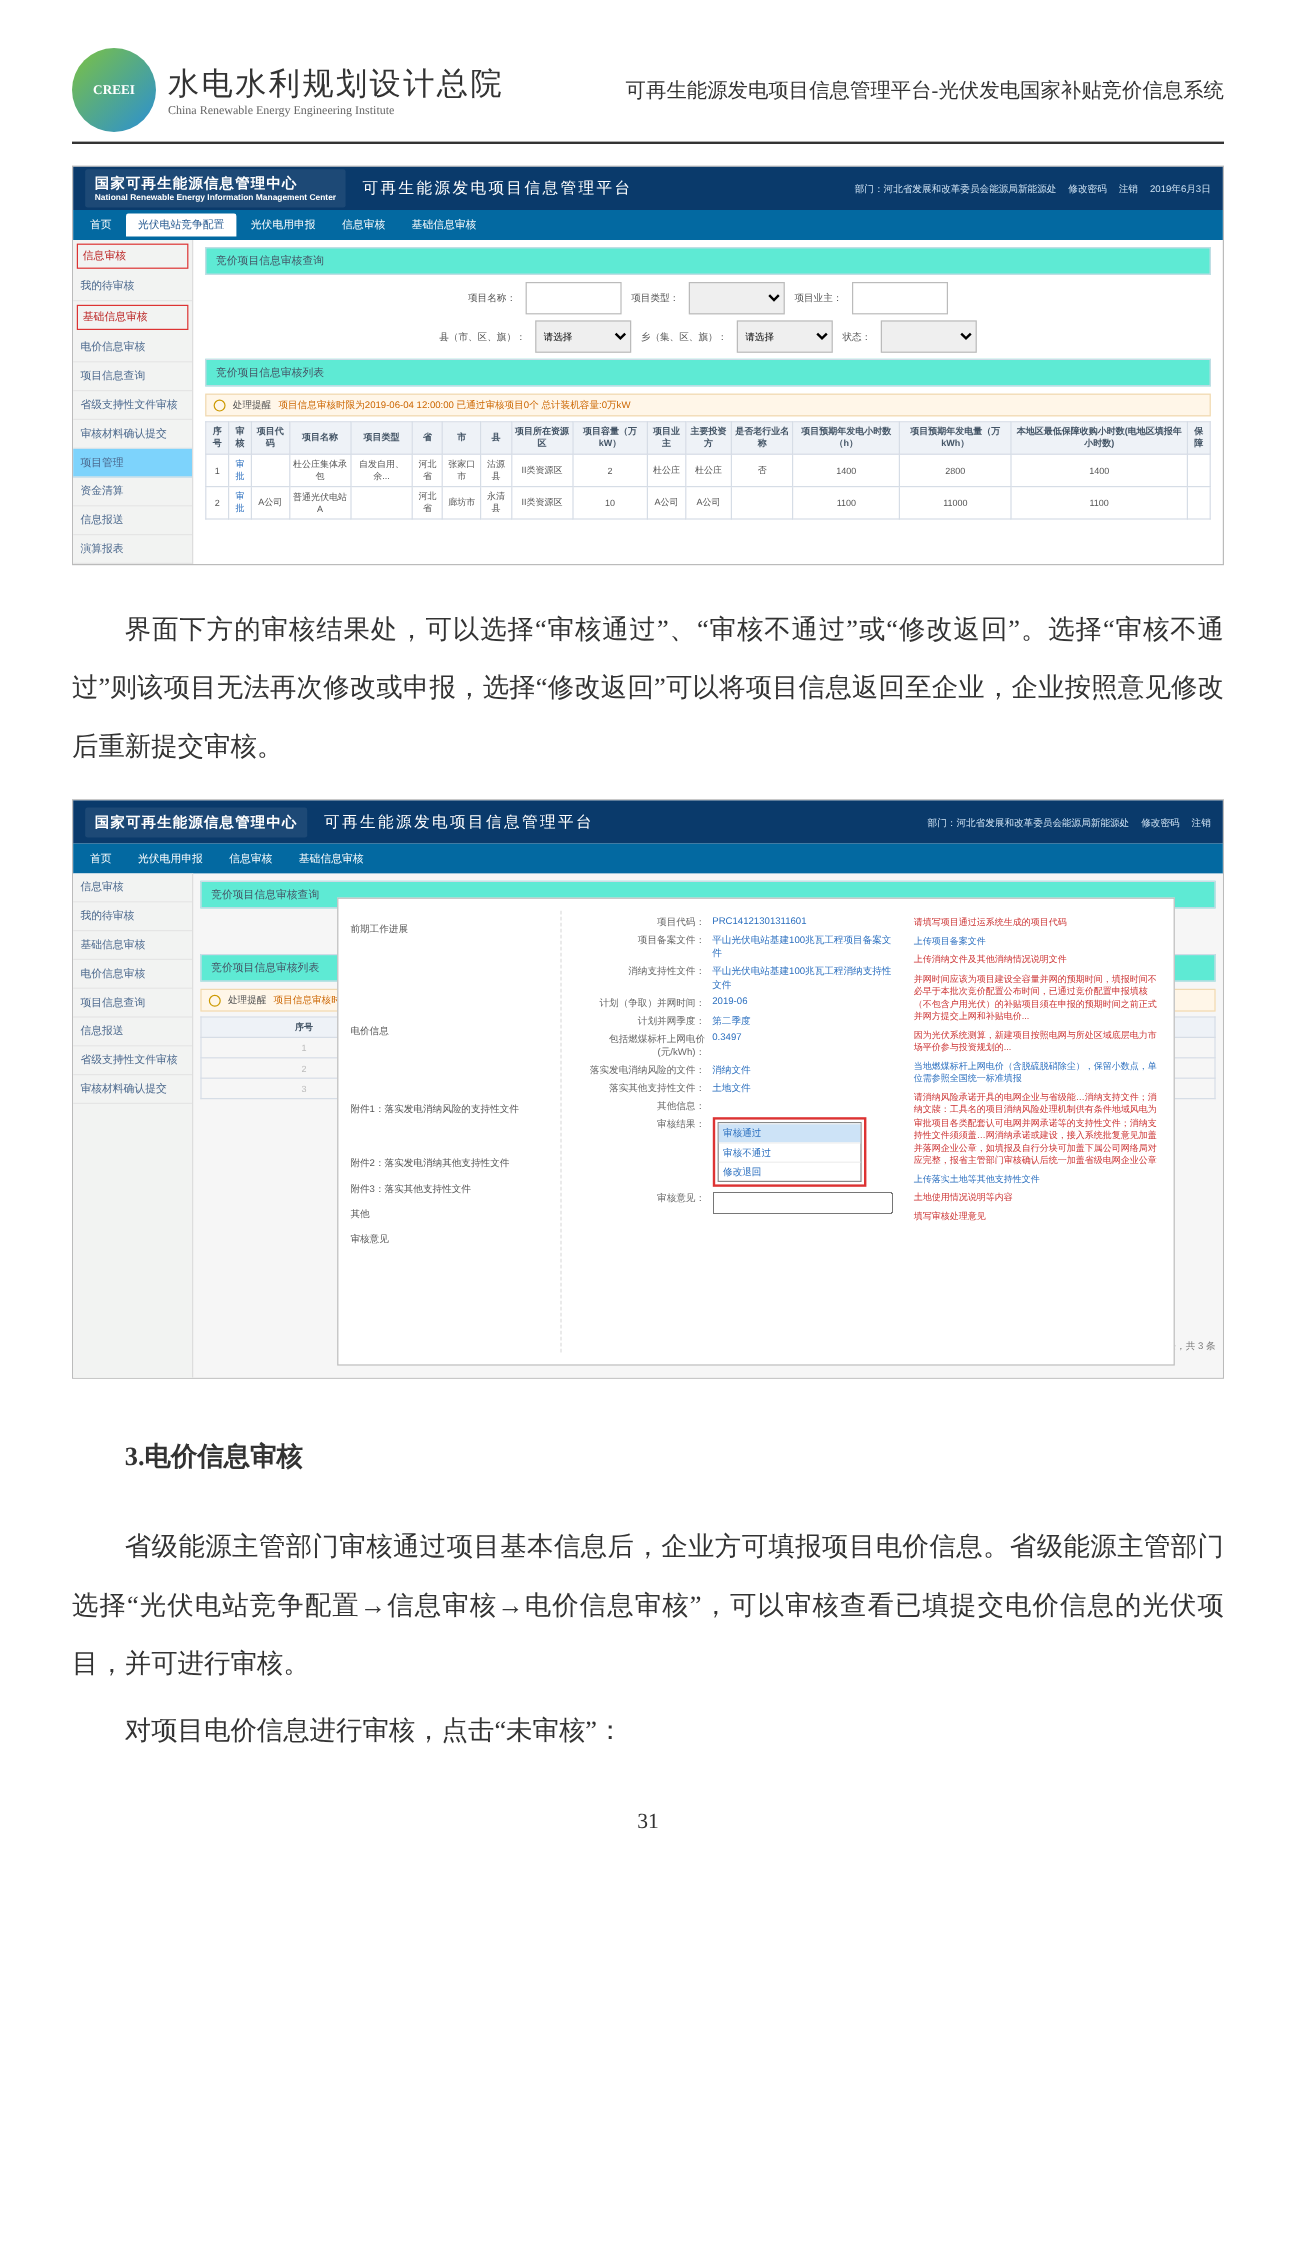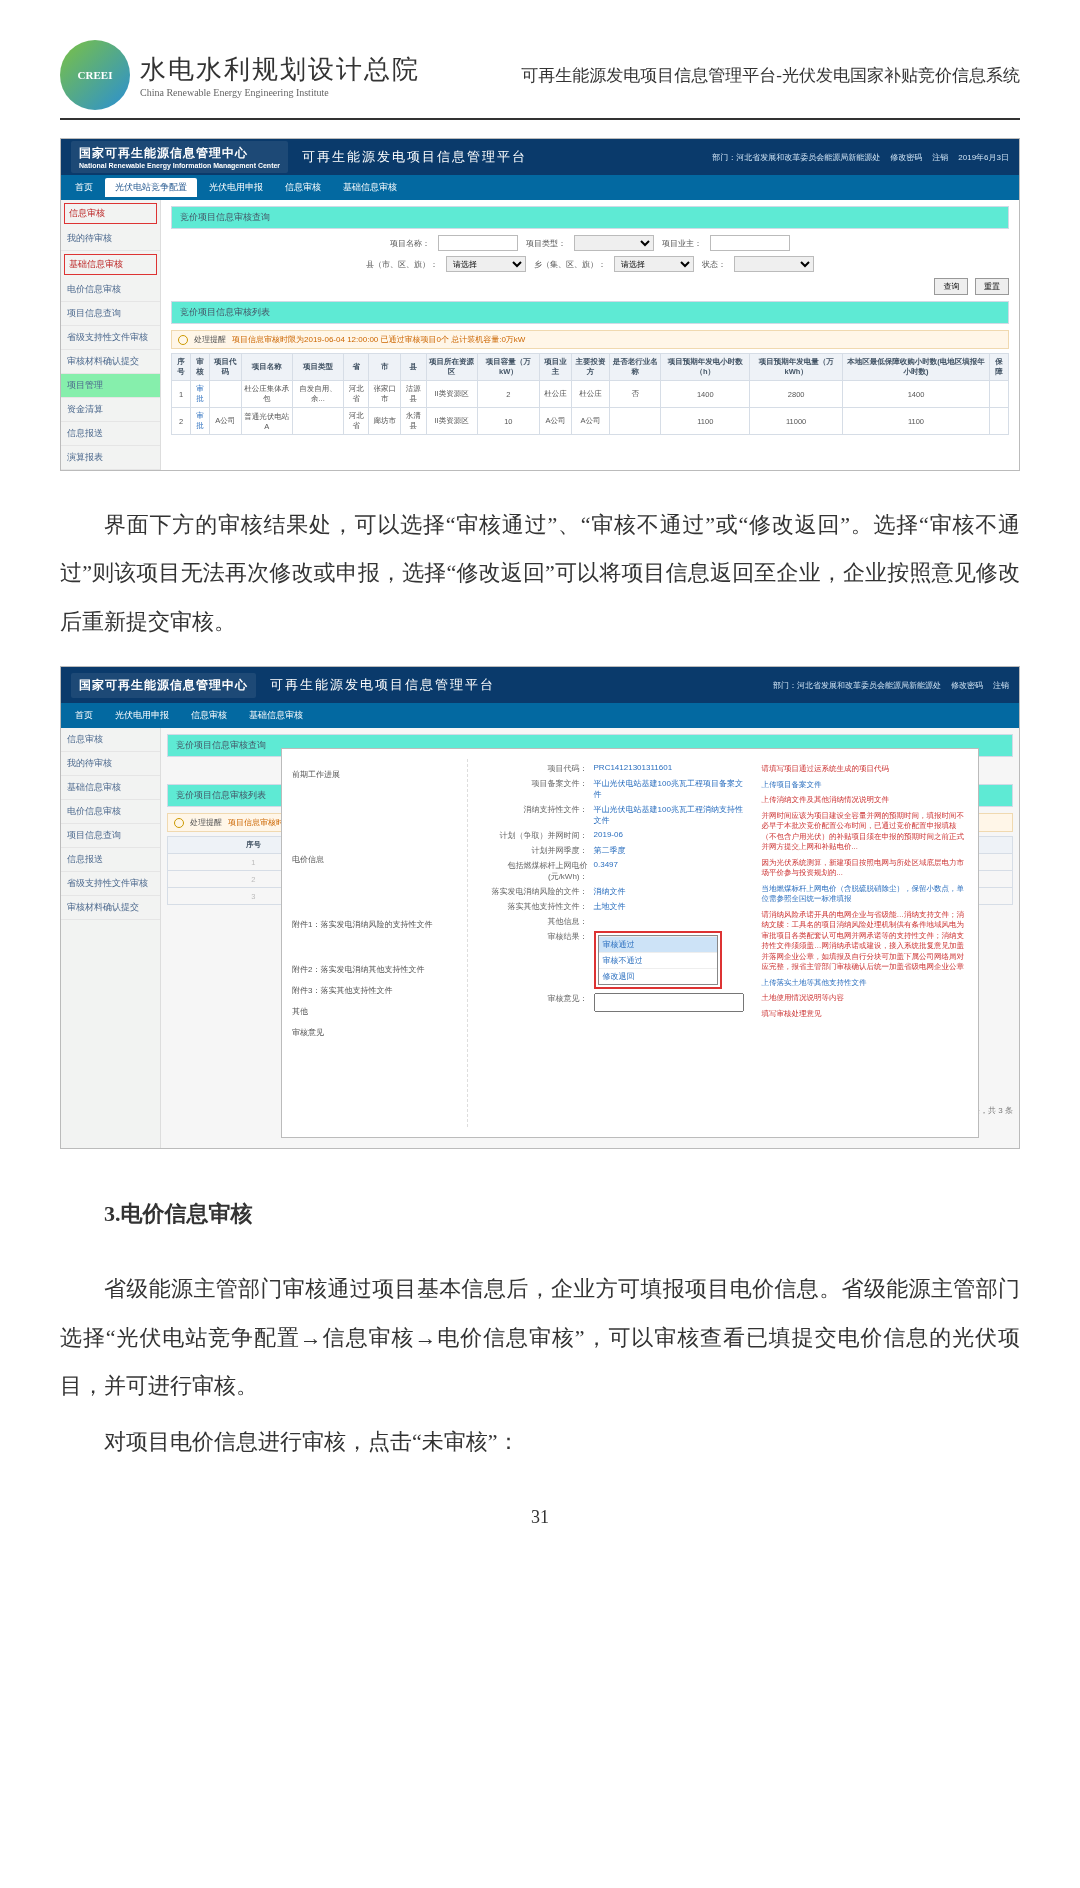--- a/index.html
+++ b/index.html
@@ -21,21 +21,21 @@
   .ss-tabs span { padding:3px 10px; cursor:pointer; }
   .ss-tabs span.active { background:#fff; color:#2a5d93; border-radius:2px 2px 0 0; }
   .ss-body { display:flex; min-height:260px; }
   .ss-side { width:100px; background:#f2f3f2; border-right:1px solid #ddd; }
   .ss-side .sec { padding:5px 6px; border-bottom:1px solid #e5e5e5; color:#4b688d; }
   .ss-side .hl { border:1px solid #d33; padding:3px 4px; margin:3px; color:#b22; }
   .ss-main { flex:1; padding:6px 10px; }
   .panel-title { background:#5eead4; padding:4px 8px; margin-bottom:6px; border:1px solid #d0dae6; color:#456; }
   .filter-row { display:flex; gap:8px; align-items:center; margin:5px 0; justify-content:center; flex-wrap:wrap; font-size:8px;}
   .filter-row label { white-space:nowrap; }
-  .filter-row input,.filter-row select{ border:1px solid #bbb; height:16px; width:80px; font-size:8px; padding:0 2px;font-family:Liberation Serif, serif;}
+  .filter-row input,.filter-row select{ border:1px solid #bbb; height:27px; width:80px; font-size:8px; padding:0 2px;font-family:Liberation Serif, serif;}
   .btnbar { text-align:right; margin:6px 0; }
   .btnbar button{ font-size:8px; padding:2px 8px; border:1px solid #999; background:#eee; margin-left:4px;}
   .status-strip { background:#fff6e8; border:1px solid #f0d9b0; padding:3px 6px; margin:4px 0; font-size:8px; display:flex; gap:6px; align-items:center;}
   .status-strip .dot{ width:10px;height:10px;border:1px solid #c90;border-radius:50%; }
   table.data { width:100%; border-collapse:collapse; font-size:7.5px; }
   table.data th, table.data td { border:1px solid #d6dde6; padding:3px 2px; text-align:center; }
   table.data th { background:#eef2f7; color:#456; }
   .blue-link { color:#2b6fbf; }
   
   .ss2-body { display:flex; min-height:420px; background:#f6f6f6; }
@@ -103,21 +103,21 @@
     </div>
     <div class="ss-body">
       <div class="ss-side">
         <div class="hl">信息审核</div>
         <div class="sec">我的待审核</div>
         <div class="hl">基础信息审核</div>
         <div class="sec">电价信息审核</div>
         <div class="sec">项目信息查询</div>
         <div class="sec">省级支持性文件审核</div>
         <div class="sec">审核材料确认提交</div>
-        <div class="sec" style="background:#86efac;">项目管理</div>
+        <div class="sec" style="background:#7dd3fc;">项目管理</div>
         <div class="sec">资金清算</div>
         <div class="sec">信息报送</div>
         <div class="sec">演算报表</div>
       </div>
       <div class="ss-main">
         <div class="panel-title">竞价项目信息审核查询</div>
         <div class="filter-row">
           <label>项目名称：</label>
             <input style="">
           <label>项目类型：</label>
@@ -125,24 +125,20 @@
           <label>项目业主：</label>
             <input style="">
         </div>
         <div class="filter-row">
           <label>县（市、区、旗）：</label>
             <select><option>请选择</option></select>
           <label>乡（集、区、旗）：</label>
             <select><option>请选择</option></select>
           <label>状态：</label>
             <select></select>
-        </div>
-        <div class="btnbar">
-          <button>查询</button>
-          <button>重置</button>
         </div>
         <div class="panel-title">竞价项目信息审核列表</div>
         <div class="status-strip">
           <span class="dot"></span>
           <span>处理提醒</span>
           <span style="color:#c60">项目信息审核时限为2019-06-04 12:00:00 已通过审核项目0个 总计装机容量:0万kW</span>
         </div>
         <table class="data">
           <thead>
               <tr id="s1-thead">

